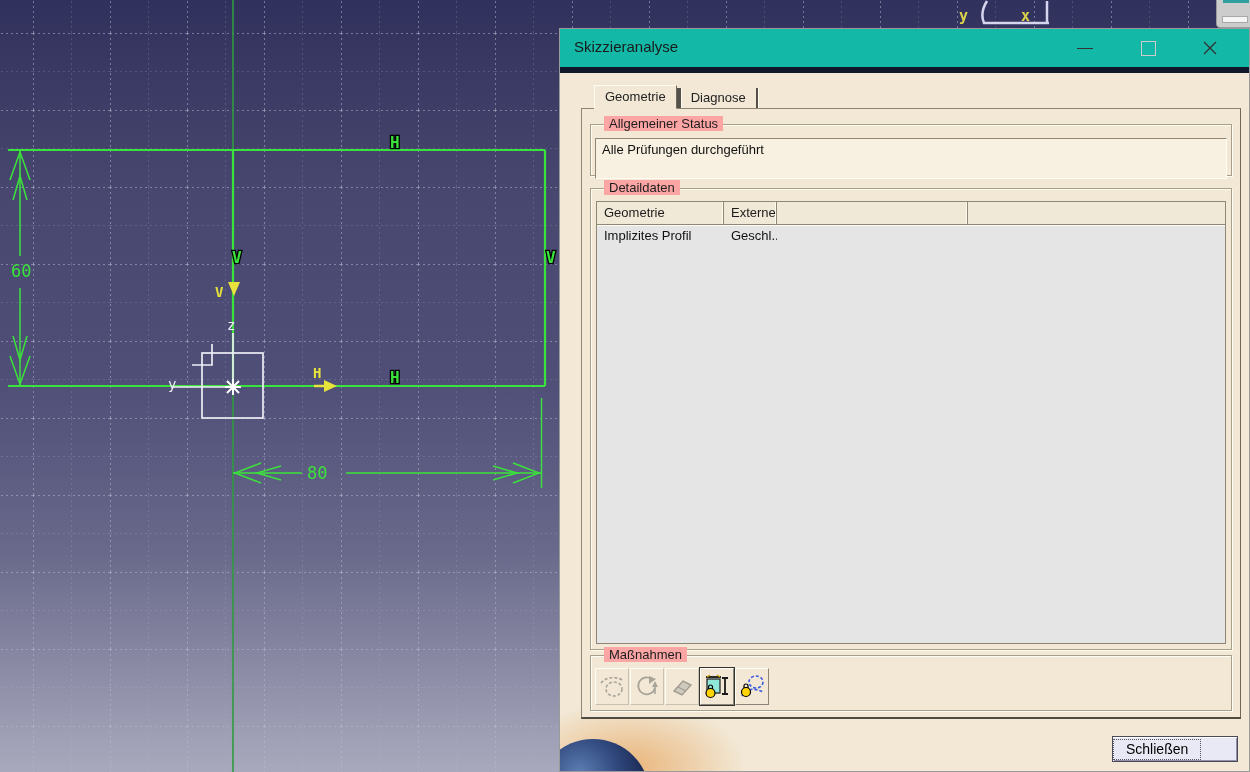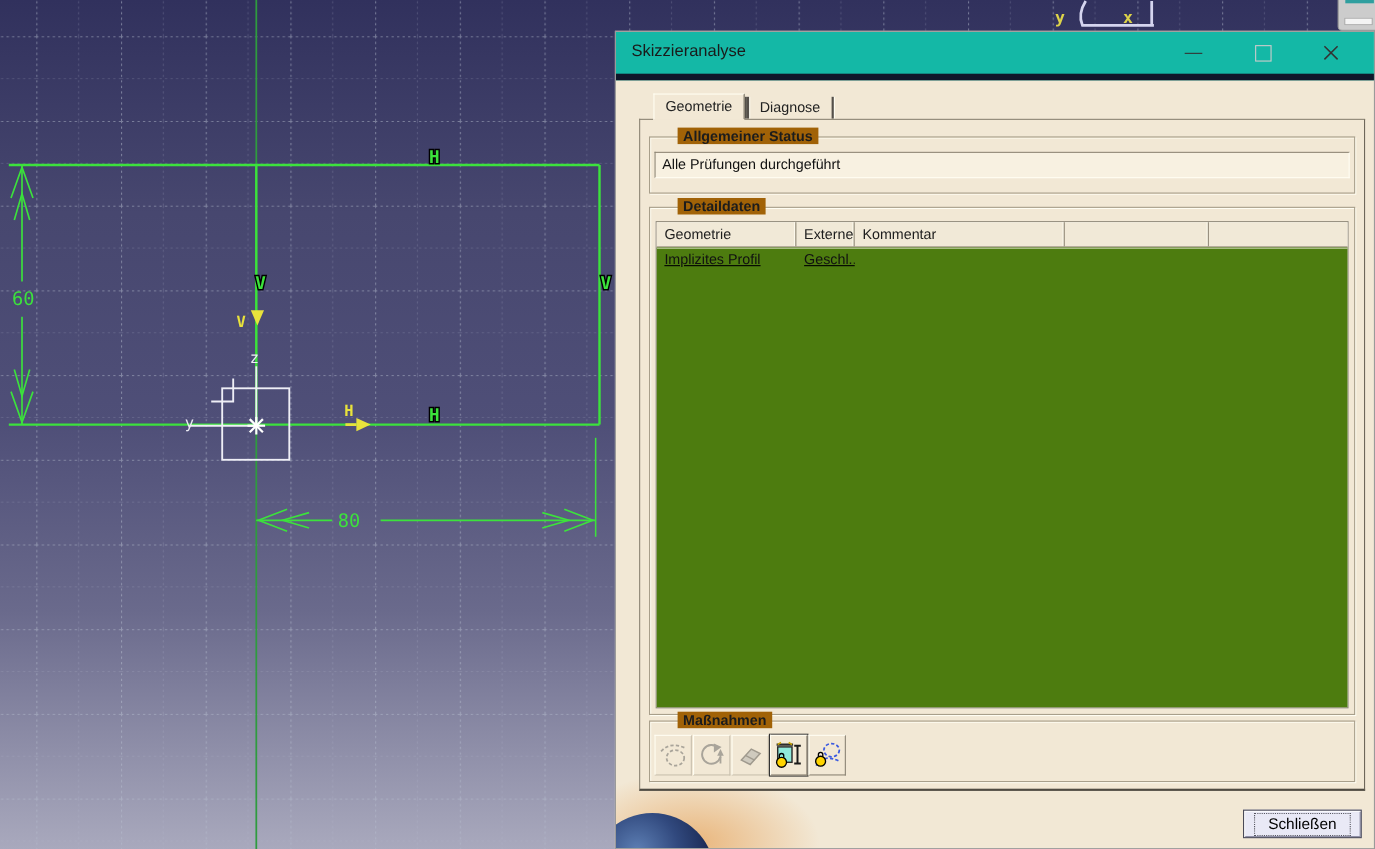--- a/index.html
+++ b/index.html
@@ -23,53 +23,53 @@
   .tab{font-size:13px;color:#222;padding:3px 10px 4px 10px;position:relative;}
   .tab.active{border:1px solid;border-color:#fffdf2 #6e675a #f2e8d5 #fffdf2;background:#f2e8d5;z-index:3;}
   .tabsep{width:2px;height:20px;background:#55504a;margin:0 0 1px 0;box-shadow:1px 0 0 #fffdf2;}
 
   
   #tabpage{position:absolute;left:21px;top:79px;width:660px;height:611px;box-sizing:border-box;
            background:#f2e8d5;border:1px solid #8c8474;border-bottom:2px solid #4f4b42;
            border-right-color:#6e675a;padding:10px 8px 6px 8px;display:flex;flex-direction:column;z-index:2;}
   .group{position:relative;border:1px solid #a89f8b;box-shadow:inset 1px 1px 0 #fffdf2, 1px 1px 0 #fffdf2;
          margin-top:5px;box-sizing:border-box;}
-  .group-label{position:absolute;top:-9px;left:25px;background:#a16207;padding:0 5px;font-size:13px;color:#1c1c1c;font-weight:bold;}
+  .group-label{position:absolute;top:-9px;left:13px;background:#fca5a5;padding:0 5px;font-size:13px;color:#1c1c1c;}
   #group-status{height:52px;}
-  #status-field{position:absolute;left:4px;right:4px;top:13px;height:24px;box-sizing:border-box;
+  #status-field{position:absolute;left:4px;right:4px;top:13px;height:41px;box-sizing:border-box;
                 background:#f8f1e1;border:1px solid #8f8776;border-right-color:#fffdf2;border-bottom-color:#fffdf2;
                 font-size:13px;color:#111;line-height:22px;padding-left:6px;}
   #group-details{flex:1;margin-top:12px;}
   #table{position:absolute;left:5px;right:5px;top:12px;bottom:5px;
          border:1px solid #8f8776;background:#ffffff;display:flex;flex-direction:column;}
   #thead{display:grid;grid-template-columns:127px 53px 191px 131px 1fr;height:22px;
          background:#f1e9d7;border-bottom:1px solid #8f8776;}
   .hcell{font-size:13px;color:#1c1c1c;line-height:21px;padding-left:7px;
          border-right:1px solid #8f8776;box-shadow:inset -1px 0 0 #fffdf2;}
   .hcell:last-child{border-right:none;box-shadow:none;}
-  #tbody{flex:1;background:#4d7c0f;box-shadow:inset 0 1px 0 #fffdf2;text-decoration:underline;}
+  #tbody{flex:1;background:#e5e5e5;box-shadow:inset 0 1px 0 #fffdf2;}
   .trow{display:grid;grid-template-columns:127px 53px 191px 131px 1fr;height:22px;}
   .tcell{font-size:13px;color:#111;line-height:22px;padding-left:7px;white-space:nowrap;overflow:hidden;}
   #group-actions{height:56px;}
   #toolbar{position:absolute;left:4px;top:12px;display:flex;}
   .tbtn{width:34px;height:37px;box-sizing:border-box;margin-right:1px;background:#f2e8d5;
         border:1px solid;border-color:#fffdf2 #8c8474 #8c8474 #fffdf2;
         display:flex;align-items:center;justify-content:center;}
   .tbtn.pressed{box-shadow:0 0 0 1px #333;}
   .tbtn.disabled{border-color:#fffdf2 #c9c0ae #c9c0ae #fffdf2;}
 
   
   #glow{position:absolute;left:-45px;top:672px;width:230px;height:130px;border-radius:50%;
         background:radial-gradient(closest-side, rgba(226,140,50,.55), rgba(226,140,50,0));}
   #sphere{position:absolute;left:-24px;top:710px;width:114px;height:114px;border-radius:50%;
           background:radial-gradient(circle at 38% 30%, #5d7fb4 0%, #31497e 35%, #1b2a55 62%, #10183a 100%);}
-  #close-button{position:absolute;right:11px;top:707px;width:108px;height:26px;box-sizing:border-box;
+  #close-button{position:absolute;right:11px;top:707px;width:126px;height:26px;box-sizing:border-box;
         background:#e9e9f6;border:1px solid #4a4a58;
         box-shadow:inset 1px 1px 0 #ffffff, inset -1px -1px 0 #9090a8;
-        display:flex;align-items:center;justify-content:center;cursor:default;}
+        display:flex;align-items:center;cursor:default;}
   #close-button .focus{border:1px dotted #55555f;padding:1px 12px 2px 12px;font-size:14px;color:#000;}
 
   
   #corner-fragment{position:absolute;left:1216px;top:-6px;width:36px;height:32px;background:#cccccc;
         border:1px solid #9a9a9a;border-radius:0 0 0 4px;}
   #corner-fragment .teal{position:absolute;left:6px;top:5px;width:26px;height:3px;background:#2f9f9f;}
   #corner-fragment .slot{position:absolute;left:5px;top:21px;width:24px;height:5px;background:#f4f4f4;border:1px solid #a8a8a8;}
 </style>
 </head>
 <body>
@@ -201,21 +201,20 @@
         <span class="group-label">Allgemeiner Status</span>
         <div id="status-field">Alle Prüfungen durchgeführt</div>
       </div>
 
       <div class="group" id="group-details">
         <span class="group-label">Detaildaten</span>
         <div id="table">
           <div id="thead">
             <div class="hcell">Geometrie</div>
             <div class="hcell">Externe</div>
-            <div class="hcell">Kommentar</div>
             <div class="hcell"></div>
             <div class="hcell"></div>
           </div>
           <div id="tbody">
             <div class="trow">
               <div class="tcell">Implizites Profil</div>
               <div class="tcell">Geschl...</div>
               <div class="tcell"></div>
               <div class="tcell"></div>
             </div>

